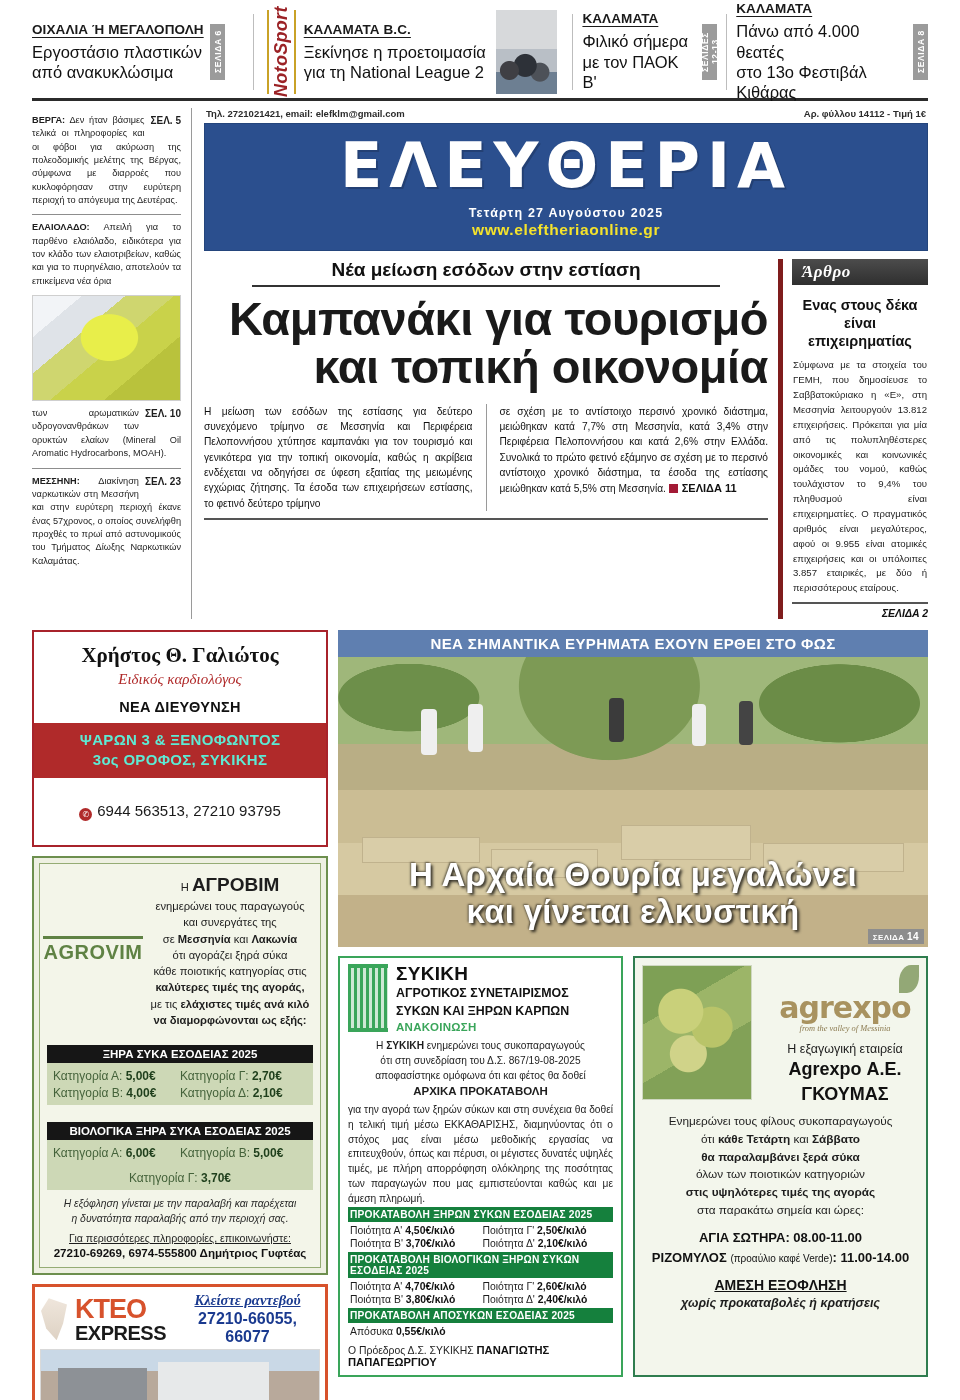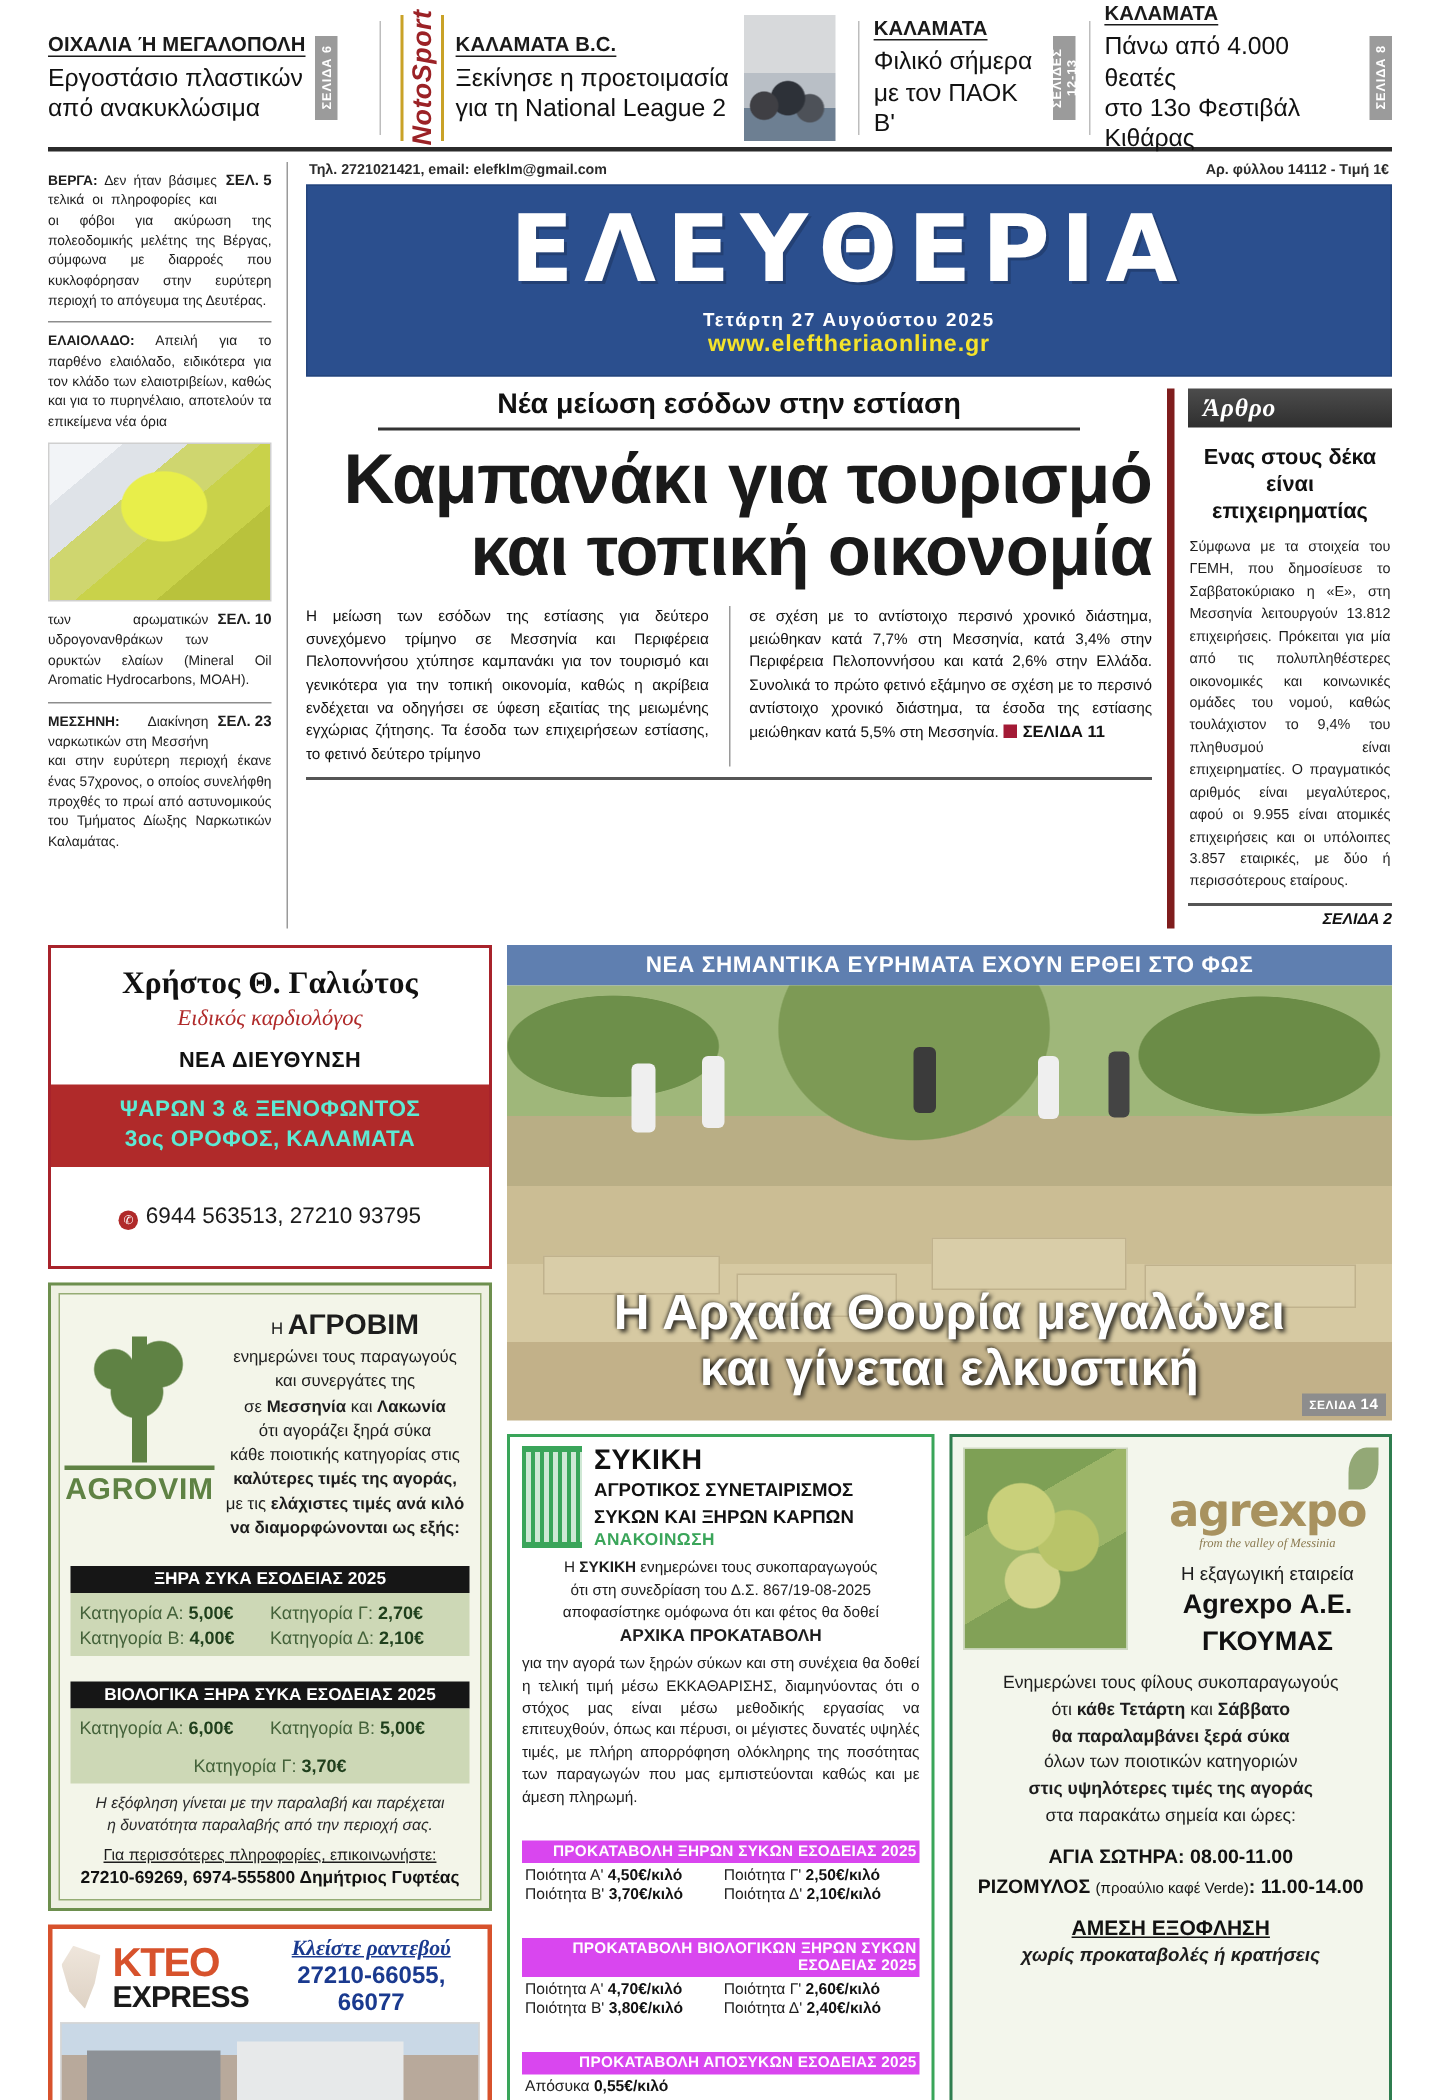--- a/index.html
+++ b/index.html
@@ -122,21 +122,21 @@
   .cardio-spec { font-family: "Liberation Serif", serif; font-size: 15px; color: #b02a2a; margin-top: 3px; font-style: italic;}
   .cardio-new { font-size: 14.5px; font-weight: 700; color: #111; margin-top: 11px; letter-spacing: .3px;}
   .cardio-band { background: #b02a2a; color: #5eead4; text-align: center; padding: 7px 4px; font-weight: 700; font-size: 15px; line-height: 1.35; letter-spacing:.3px;}
   .cardio-phone { text-align: center; padding: 24px 4px; font-size: 15px; font-weight: 400; color: #1a1a1a; }
   .phico { display:inline-block; width:13px; height:13px; border-radius:50%; background:#b02a2a; color:#fff; font-size:8px; line-height:13px; text-align:center; margin-right:5px; vertical-align:-1px;}
 
   
   .ad-agrovim { border: 2px solid #6d8f4e; background: #eef0e2; margin-top: 9px; padding: 5px; }
   .agro-inner { border: 1px solid #95ac74; padding: 7px 7px 8px; background:#f3f5e9; }
   .agro-top { display: flex; gap: 8px; }
-  .agro-logo { width: 92px; flex: none; display:flex; flex-direction:column; align-items:center; justify-content:center;}
+  .agro-logo { width: 92px; flex: none; display:flex; align-items:center; justify-content:center;}
   .agro-tree { width: 84px; height: 84px;
     background:
       radial-gradient(circle at 30% 26%, #5f8244 0 13px, transparent 14px),
       radial-gradient(circle at 66% 22%, #5f8244 0 15px, transparent 16px),
       radial-gradient(circle at 48% 44%, #5f8244 0 17px, transparent 18px),
       linear-gradient(to right, transparent 0 44%, #5f8244 44% 56%, transparent 56% 100%);
   }
   .agro-word { font-size: 20px; font-weight: 700; color: #5f8244; letter-spacing: .5px; border-top: 3px solid #5f8244; padding-top:2px; margin-top:2px;}
   .agro-txt { flex: 1; text-align: center; font-size: 11.2px; line-height: 1.45; color: #1d1d1d; }
   .agro-txt .big { font-size: 19px; font-weight: 700; }
@@ -199,21 +199,21 @@
   .syk-head { display: flex; gap: 8px; align-items: flex-start; }
   .syk-col { width: 40px; height: 68px; flex: none;
     background: repeating-linear-gradient(to right, #3aa55a 0 3px, #cfe8d5 3px 6px);
     border-top: 4px solid #3aa55a; border-bottom: 4px solid #3aa55a; }
   .syk-t1 { font-size: 19px; font-weight: 700; color: #111; line-height: 1.05; letter-spacing:.3px;}
   .syk-t2 { font-size: 12.4px; font-weight: 700; color: #111; line-height: 1.25; margin-top: 2px; }
   .syk-t3 { font-size: 11.5px; font-weight: 700; color: #3aa55a; margin-top: 2px; letter-spacing:.3px;}
   .syk-p { font-size: 10.2px; line-height: 1.45; color: #1d1d1d; text-align: center; margin-top: 6px; }
   .syk-p b { font-weight: 700; }
   .syk-p2 { font-size: 10.2px; line-height: 1.45; color: #1d1d1d; text-align: justify; margin-top: 3px; }
-  .syk-band { background: #d946ef; color: #fff; text-align: right; font-size: 10.2px; font-weight: 700; padding: 2px; margin-top: 20px; letter-spacing:.2px;}
+  .syk-band { background: #15803d; color: #fff; text-align: left; font-size: 10.2px; font-weight: 700; padding: 2px; margin-top: 0; letter-spacing:.2px;}
   .syk-rows { display: flex; flex-wrap: wrap; padding: 2px 0; }
   .syk-rows div { width: 50%; font-size: 10.4px; padding: 1px 2px; color:#1d1d1d;}
   .syk-rows b { font-weight: 700; color:#111; }
   .syk-rows.full div { width: 100%; }
   .syk-pres { font-size: 10.4px; padding-top: 4px; color:#1d1d1d;}
   .syk-pres b { font-weight: 700; font-size: 11.2px; color:#111;}
 
   .agx-top { display: flex; gap: 19px; }
   .agx-photo { width: 110px; height: 135px; flex: none; border:1px solid #cfd8c2;
     background:
@@ -357,21 +357,21 @@
     <div class="lower-left">
 
       <div class="ad-card">
         <div class="cardio-top">
           <div class="cardio-name">Χρήστος Θ. Γαλιώτος</div>
           <div class="cardio-spec">Ειδικός καρδιολόγος</div>
           <div class="cardio-new">ΝΕΑ ΔΙΕΥΘΥΝΣΗ</div>
         </div>
         <div class="cardio-band">
           <div>ΨΑΡΩΝ 3 &amp; ΞΕΝΟΦΩΝΤΟΣ</div>
-          <div>3ος ΟΡΟΦΟΣ,  ΚΑΛΑΜΑΤΑ</div>
+          <div>3ος ΟΡΟΦΟΣ,  ΣΥΚΙΚΗΣ</div>
         </div>
         <div class="cardio-phone">
           <span class="phico">✆</span><span>6944 563513, 27210 93795</span>
         </div>
       </div>
 
       <div class="ad-agrovim">
         <div class="agro-inner">
           <div class="agro-top">
             <div class="agro-logo">

